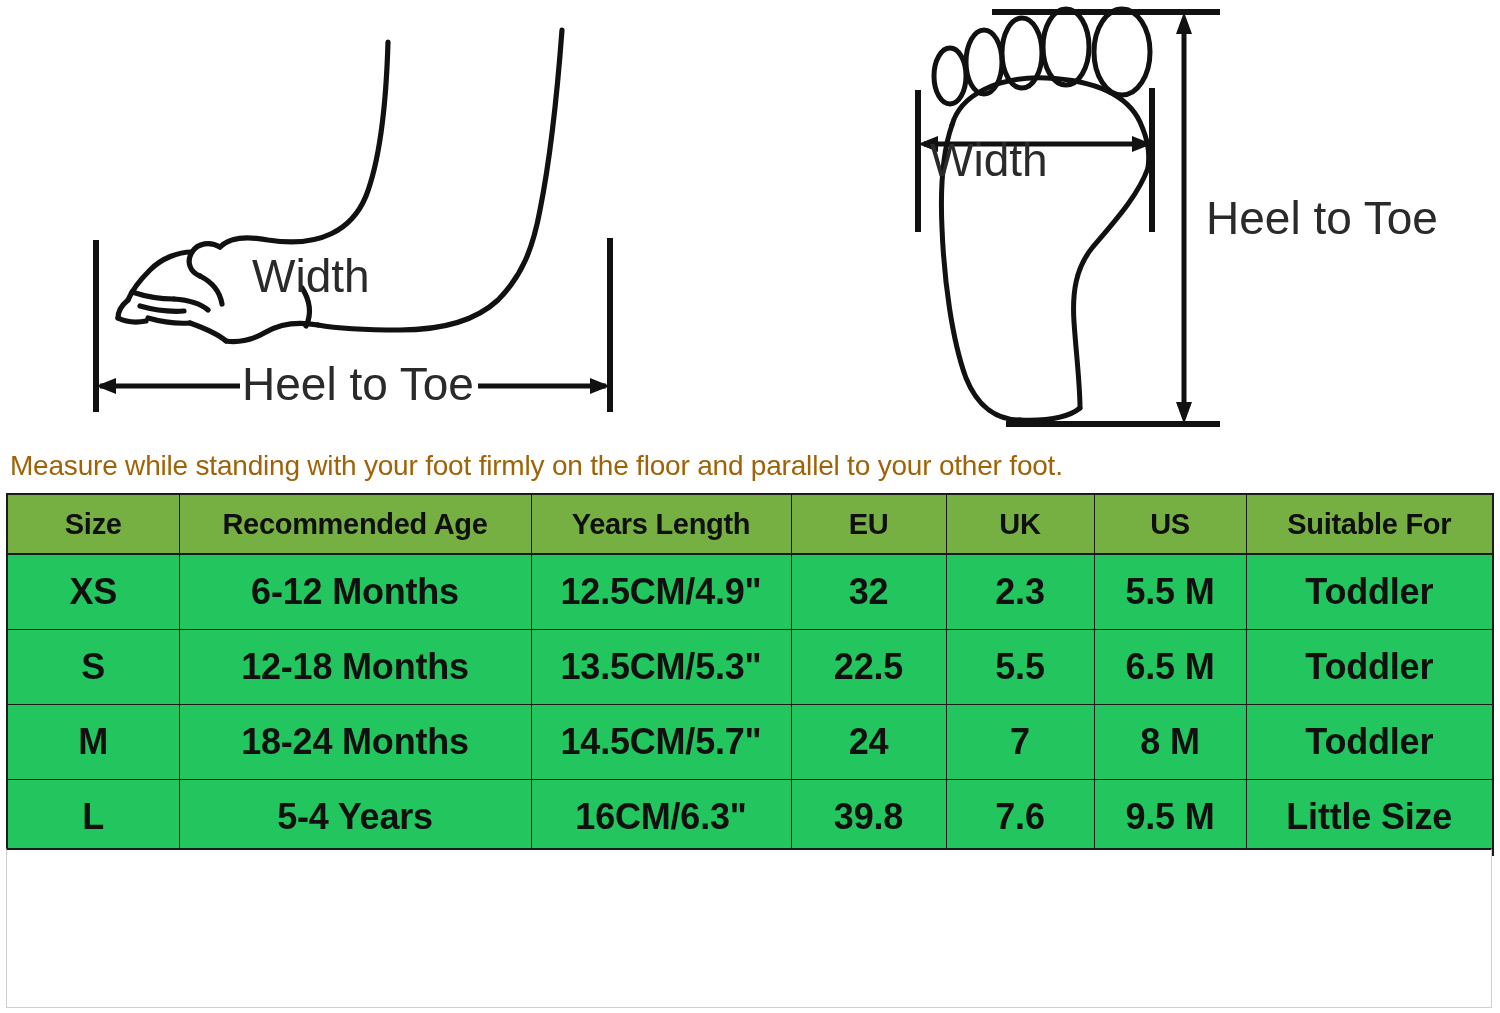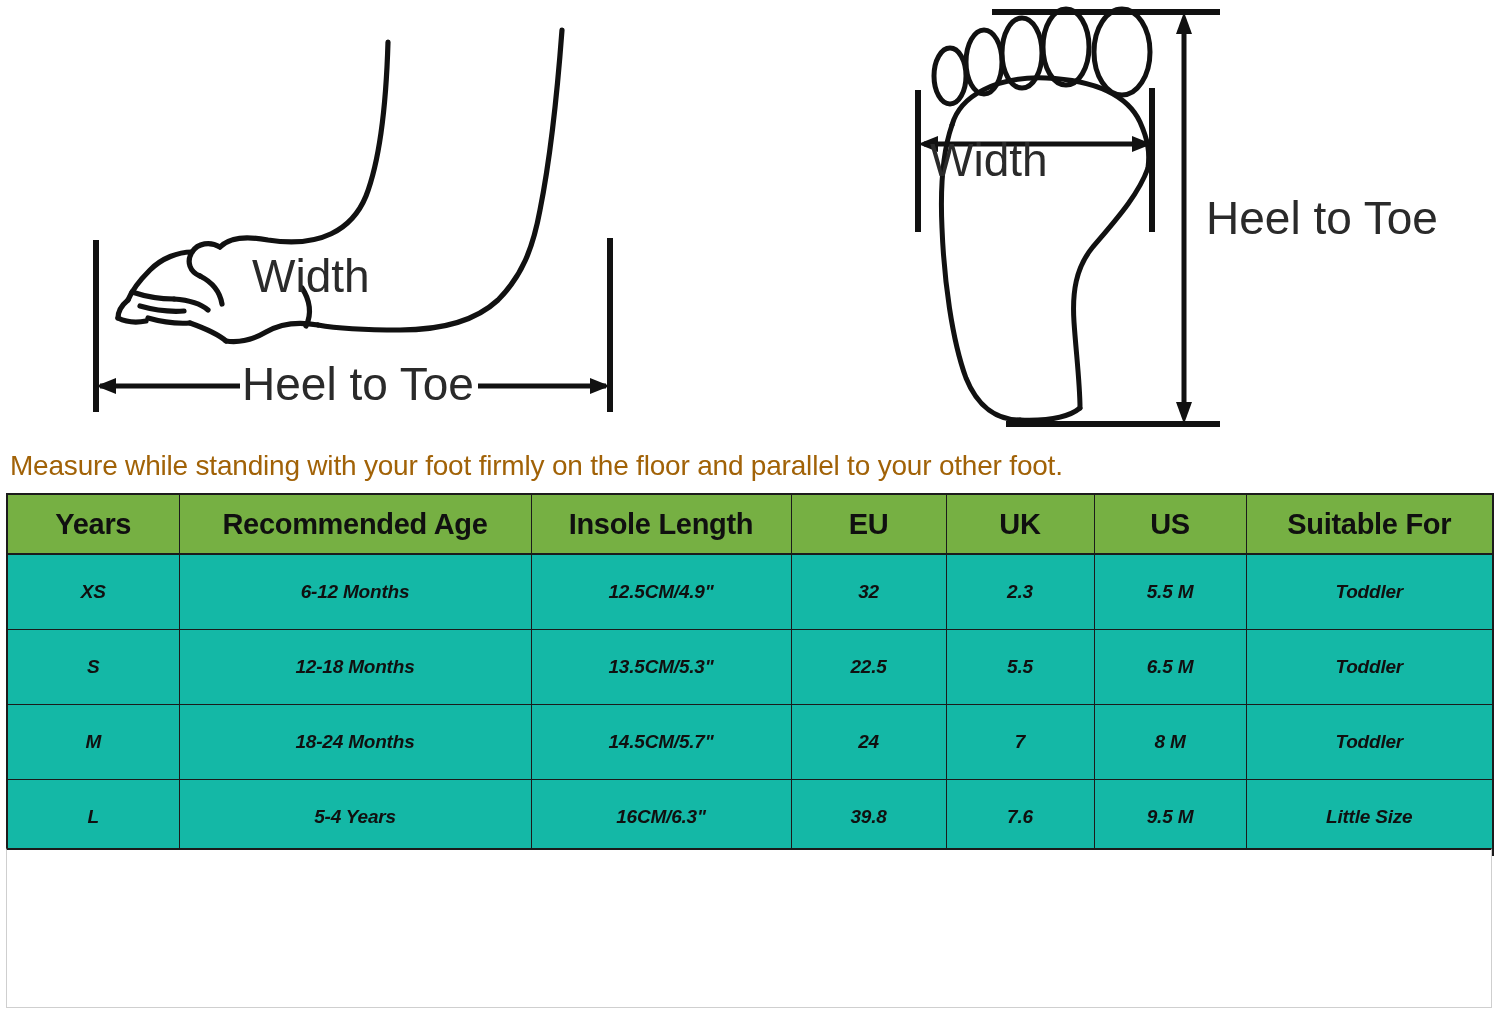--- a/index.html
+++ b/index.html
@@ -70,26 +70,25 @@
   }
   table.size-table thead th {
     background: #76b043;
     height: 58px;
     font-size: 29px;
     font-weight: bold;
     letter-spacing: -0.3px;
     border-bottom: 2.5px solid #1b1b1b;
   }
   table.size-table tbody td {
-    background: #14b8a6;
+    background: #22c55e;
     height: 74px;
-    font-size: 19px;
+    font-size: 36px;
     font-weight: bold;
     letter-spacing: -0.2px;
-    font-style: italic;
   }
   
   .col-size      { width: 172px; }
   .col-age       { width: 352px; }
   .col-insole    { width: 260px; }
   .col-eu        { width: 155px; }
   .col-uk        { width: 148px; }
   .col-us        { width: 152px; }
   .col-suitable  { width: 247px; }
 
@@ -229,23 +228,23 @@
       <col class="col-size">
       <col class="col-age">
       <col class="col-insole">
       <col class="col-eu">
       <col class="col-uk">
       <col class="col-us">
       <col class="col-suitable">
     </colgroup>
     <thead>
       <tr>
-        <th>Years</th>
+        <th>Size</th>
         <th>Recommended Age</th>
-        <th>Insole Length</th>
+        <th>Years Length</th>
         <th>EU</th>
         <th>UK</th>
         <th>US</th>
         <th>Suitable For</th>
       </tr>
     </thead>
     <tbody>
       <tr>
         <td>XS</td>
         <td>6-12 Months</td>

